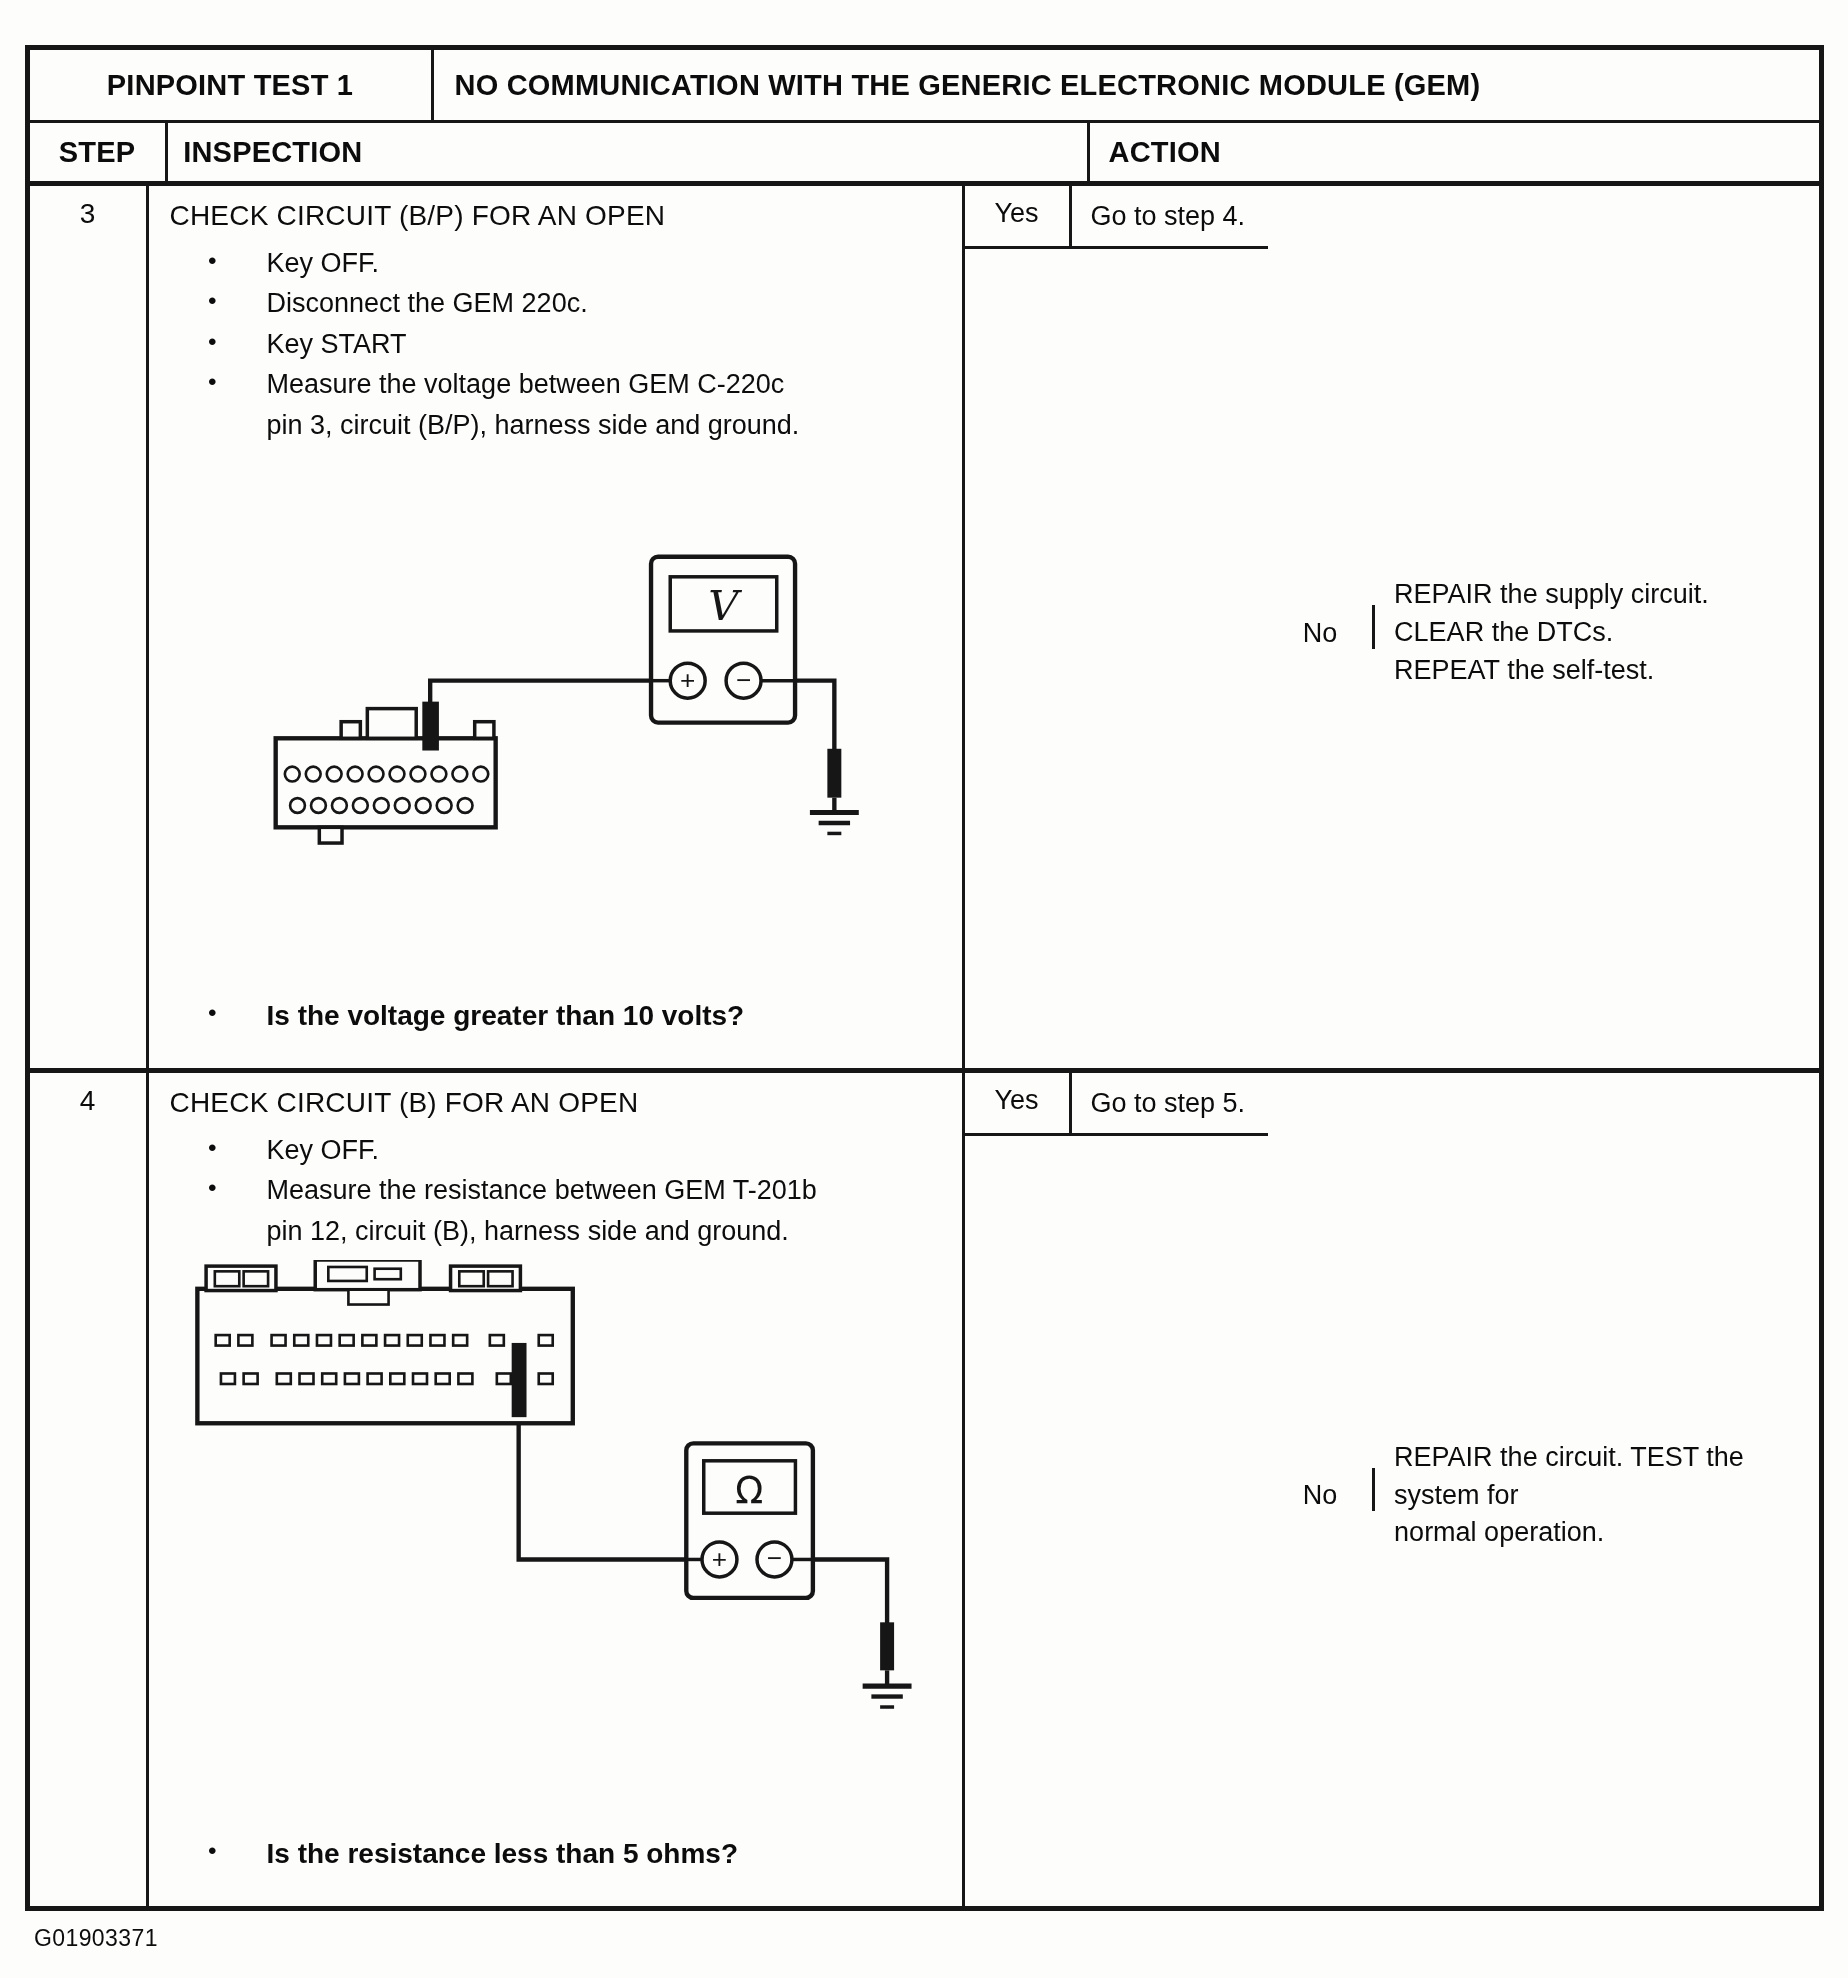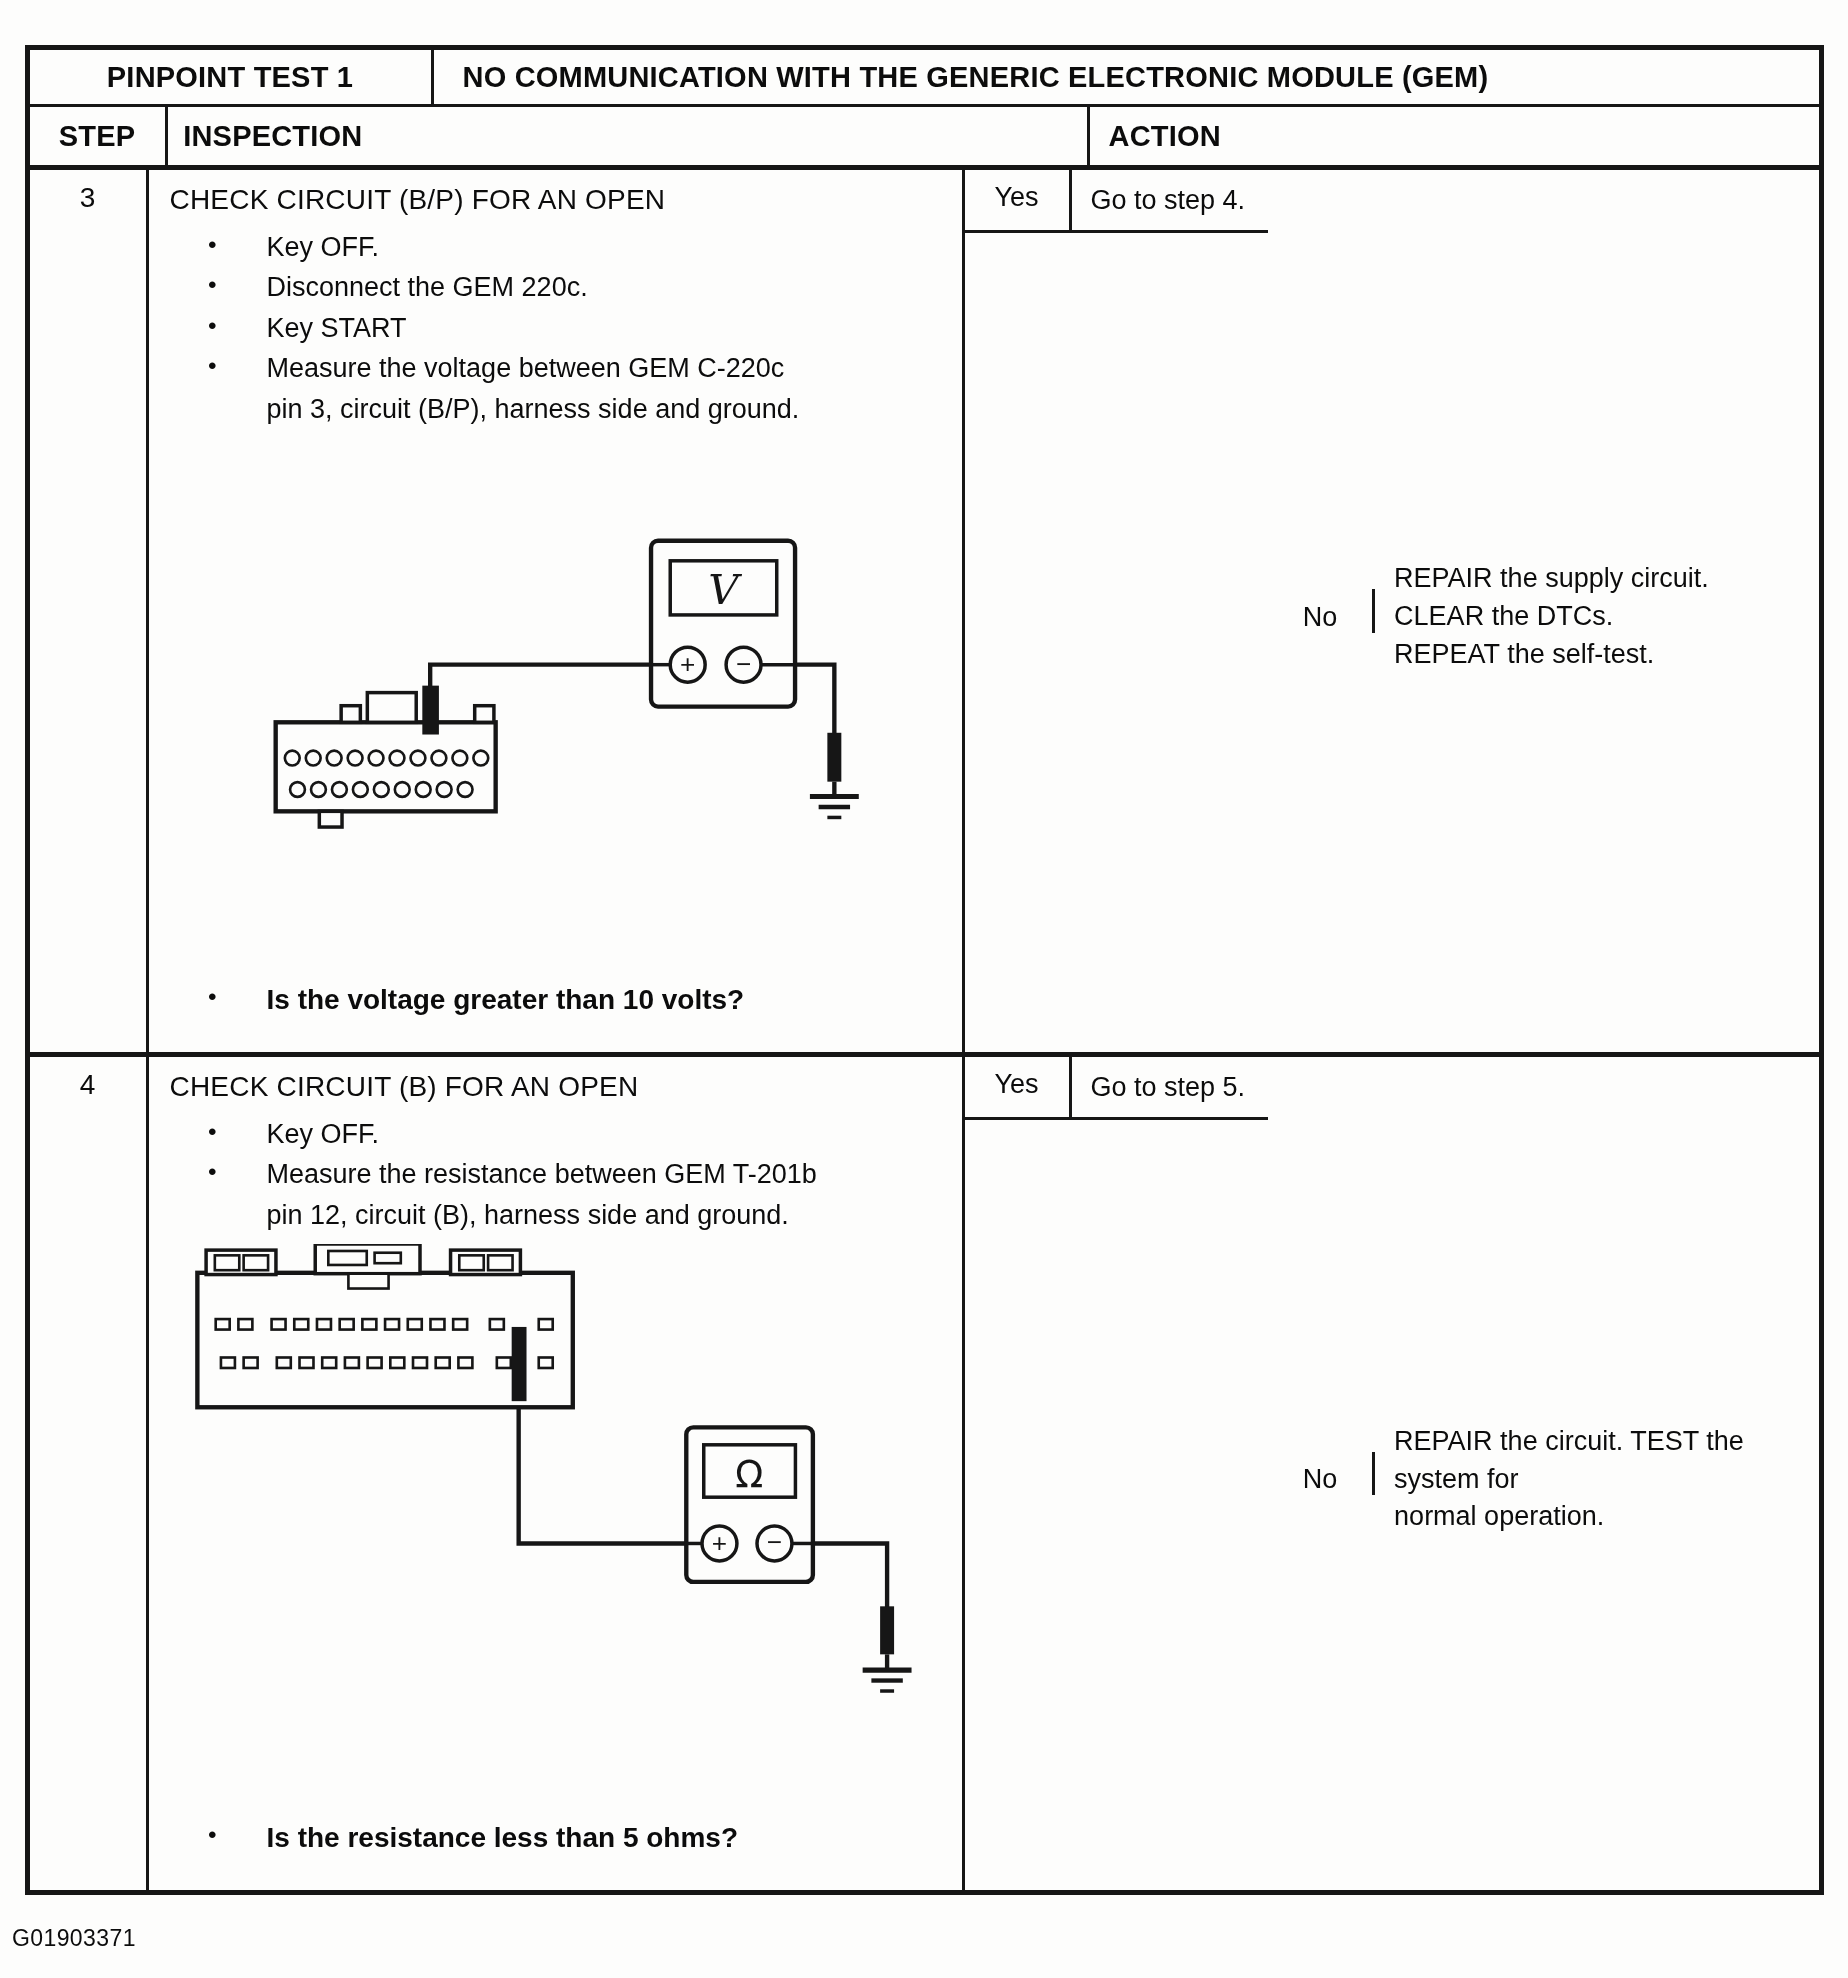--- a/index.html
+++ b/index.html
@@ -17,21 +17,21 @@
     position: absolute;
     left: 24.5px;
     top: 45px;
     width: 1799px;
     border: 5.2px solid #161616;
     background: #fdfdfc;
   }
   .row { display: flex; }
 
   
-  .header-row-1 { height: 57px; border-bottom: 3.5px solid #161616; gap: 8px; }
+  .header-row-1 { height: 73px; border-bottom: 3.5px solid #161616; }
   .hcell { font-weight: bold; font-size: 29px; letter-spacing: 0.2px; }
   .cell-test-label { width: 404px; border-right: 3.5px solid #161616; display: flex; align-items: center; justify-content: center; }
   .cell-test-title { flex: 1; display: flex; align-items: center; padding-left: 21px; }
 
   .header-row-2 { height: 63px; border-bottom: 5.2px solid #161616; }
   .cell-col-step { width: 138px; border-right: 3.5px solid #161616; display: flex; align-items: center; justify-content: center; }
   .cell-col-inspection { width: 922px; border-right: 3.5px solid #161616; display: flex; align-items: center; padding-left: 15.7px; }
   .cell-col-action { flex: 1; display: flex; align-items: center; padding-left: 19px; }
 
   
@@ -55,21 +55,21 @@
   .bullet-text { white-space: pre-wrap; }
 
   .question { display: flex; margin-top: auto; font-weight: bold; font-size: 28px; padding-left: 35px; line-height: 1.4; }
   .question .bullet-dot { flex: 0 0 83px; padding-left: 24.5px; font-size: 24.5px; font-weight: normal; }
 
   .diagram { margin: 0; }
   .diagram svg { display: block; }
   .diagram-volt { margin-top: 103px; }
   .diagram-ohm { margin-top: 8.7px; }
 
-  .figure-id { position: absolute; left: 12px; top: 1925px; font-size: 23px; letter-spacing: 0.4px; }
+  .figure-id { position: absolute; left: 34px; top: 1925px; font-size: 23px; letter-spacing: 0.4px; }
 
   svg .ln { stroke: #161616; fill: none; }
   svg .fillb { fill: #161616; stroke: none; }
   svg .shape { stroke: #161616; fill: #fdfdfc; }
   svg text { fill: #161616; }
 </style>
 </head>
 <body>
 
 <div class="page">

